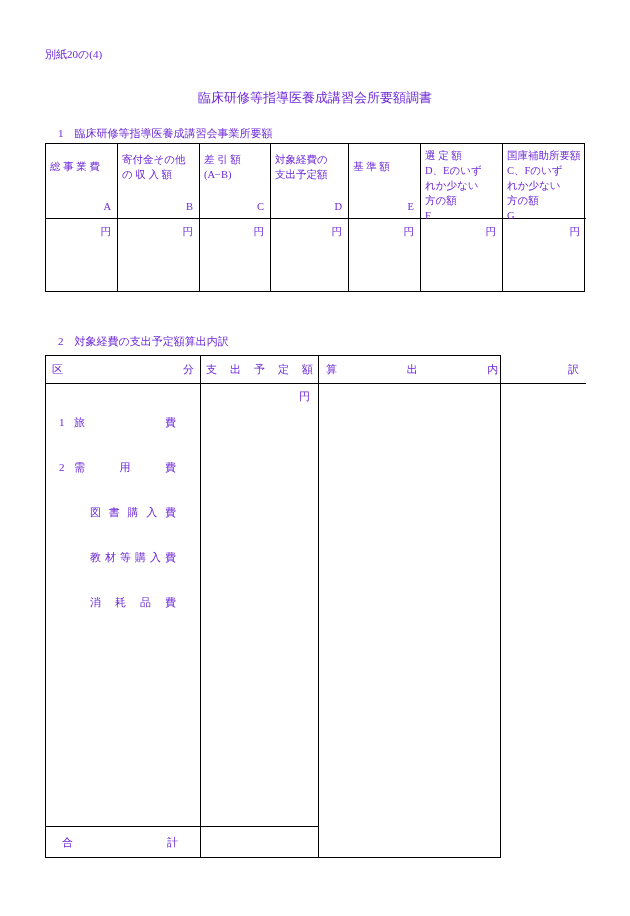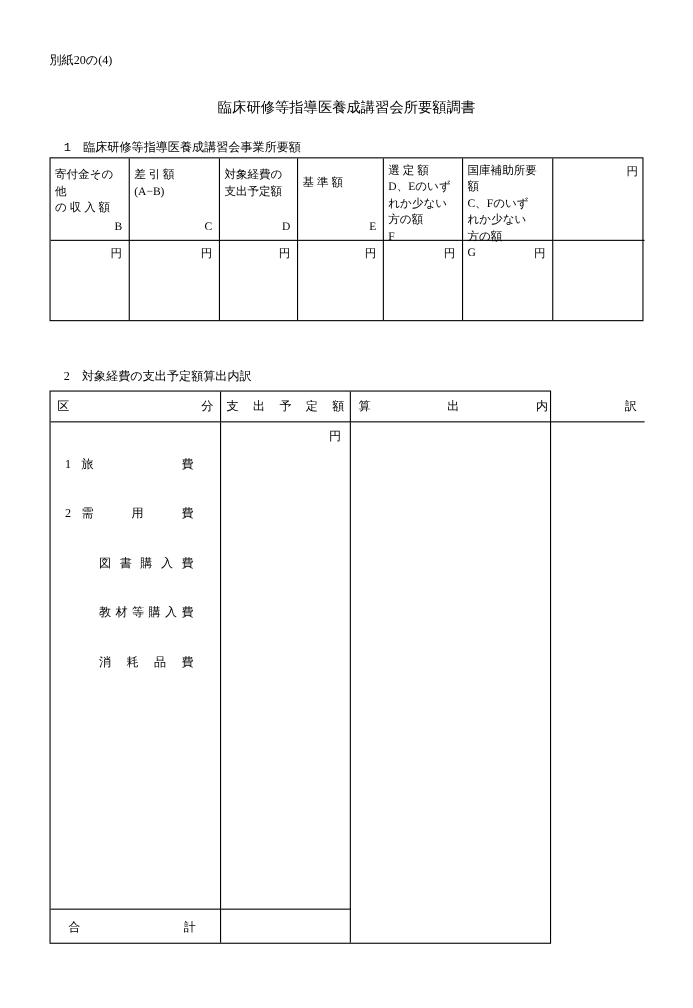--- a/index.html
+++ b/index.html
@@ -2,21 +2,21 @@
 <html><head>
 <meta charset="utf-8">
 <style>
   * { box-sizing: border-box; margin: 0; padding: 0; }
   html, body { background: #ffffff; }
   .page {
     position: relative;
     width: 630px;
     height: 916px;
     background: #ffffff;
-    color: #000000;
+    color: #6d28d9;
     font-family: "Liberation Serif", "DejaVu Serif", serif;
     overflow: hidden;
   }
 
   .corner {
     position: absolute;
     left: 45px;
     top: 47px;
     font-size: 11px;
   }
@@ -28,21 +28,21 @@
     width: 100%;
     text-align: center;
     font-size: 13px;
   }
 
   .sec-heading {
     position: absolute;
     left: 58px;
     font-size: 11px;
   }
-  .sec1 { top: 126px; font-family: Liberation Mono, monospace; }
+  .sec1 { top: 126px; }
   .sec2 { top: 334px; font-family: Liberation Serif, serif; }
 
   
   .t1 {
     position: absolute;
     left: 45px;
     top: 143px;
     width: 540px;
     display: grid;
     grid-template-columns: 72px 82px 71px 78px 72px 82px 83px;
@@ -146,20 +146,24 @@
 <div class="page">
 
   <div class="corner">別紙20の(4)</div>
 
   <div class="doc-title">臨床研修等指導医養成講習会所要額調書</div>
 
   <div class="sec-heading sec1">1　臨床研修等指導医養成講習会事業所要額</div>
 
   <div class="t1">
 
+    <div class="pt-lg">
+      <div>総 事 業 費</div>
+      <div class="key">A</div>
+    </div>
 
     <div class="pt-md">
       <div>寄付金その他</div>
       <div>の 収 入 額</div>
       <div class="key">B</div>
     </div>
 
     <div class="pt-md">
       <div>差 引 額</div>
       <div>(A−B)</div>

